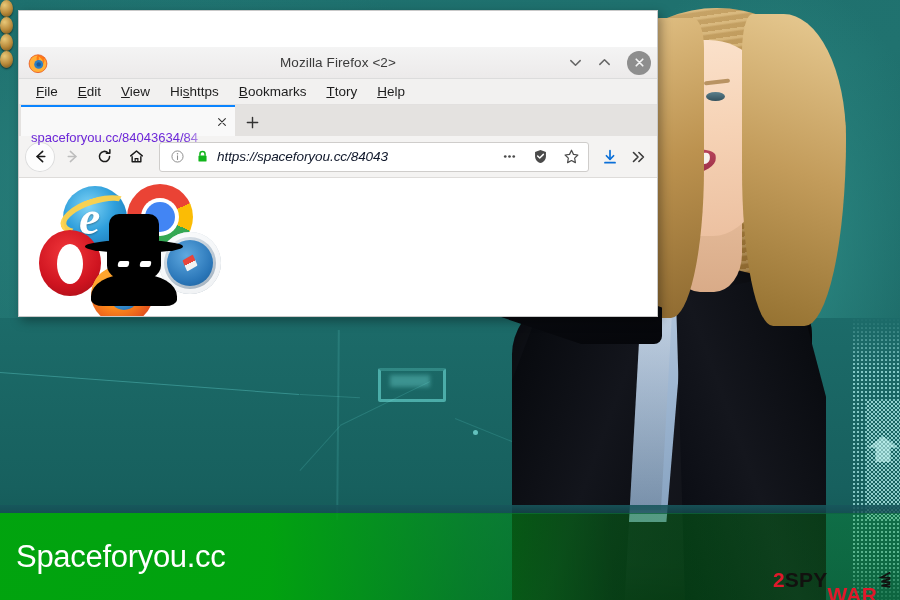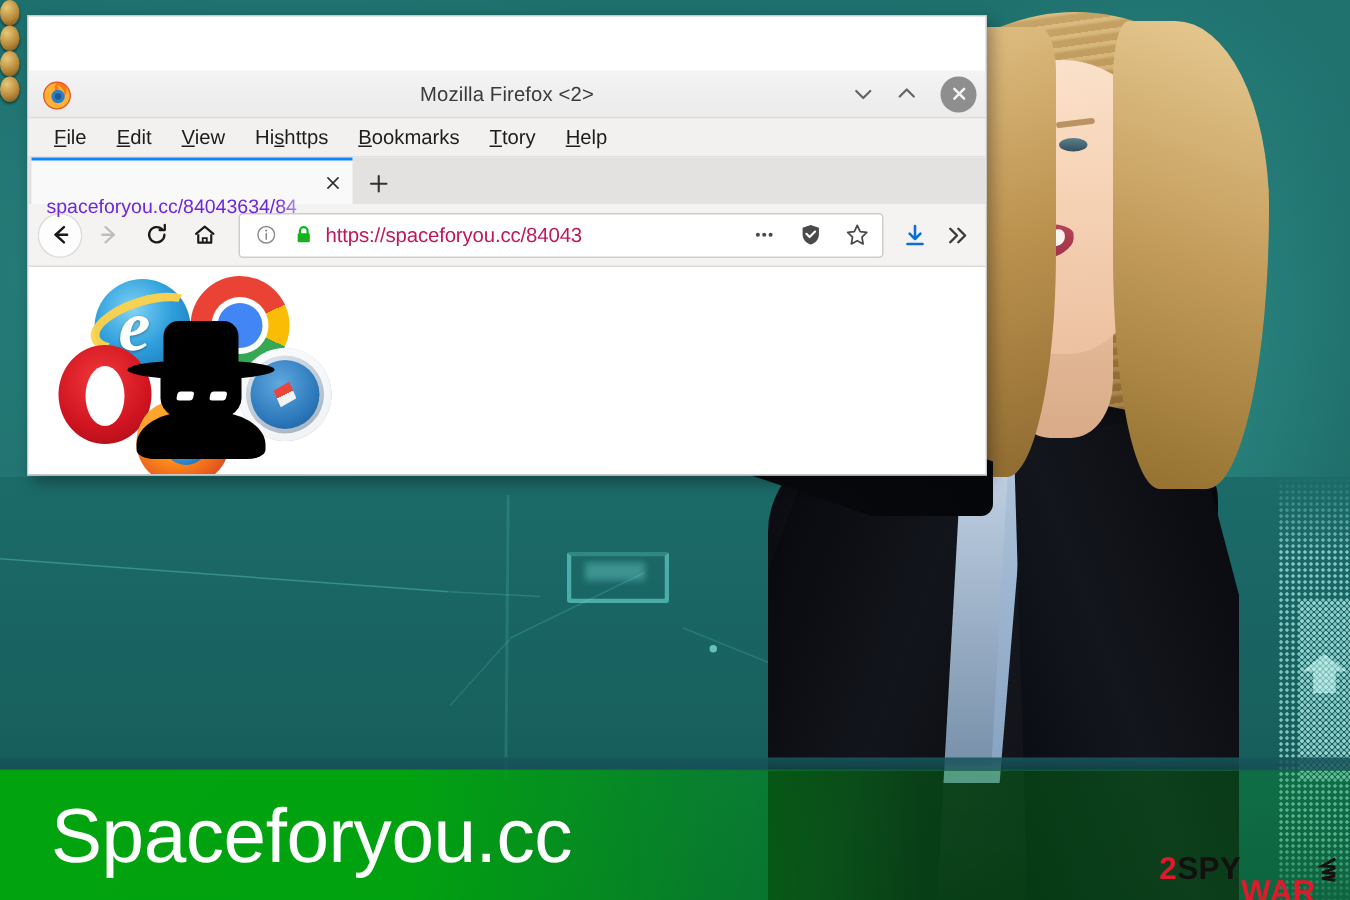--- a/index.html
+++ b/index.html
@@ -254,24 +254,25 @@
   }
   .navbtn { width: 30px; height: 30px; display:flex; align-items:center; justify-content:center;
             border-radius: 50%; flex: 0 0 30px; }
   .navbtn.active-ring { background: #fdfdfd; box-shadow: 0 0 0 1px #dcdcdc inset; }
   .urlbar {
     flex: 1; height: 30px; background: #fff; border: 1px solid #cfcdcb; border-radius: 3px;
     display: flex; align-items: center; padding: 0 4px 0 7px; margin: 0 6px; gap: 5px;
     min-width: 0;
   }
   .url-text {
-    flex: 1; font-size: 13.6px; color: #be185d; white-space: nowrap; overflow: hidden;
+    flex: 1; font-size: 13.6px; color: #0f172a; white-space: nowrap; overflow: hidden;
     -webkit-mask-image: linear-gradient(90deg, #000 80%, rgba(0,0,0,.15) 100%);
             mask-image: linear-gradient(90deg, #000 80%, rgba(0,0,0,.15) 100%);
     letter-spacing: -.1px;
+    font-style: italic;
   }
   .url-ico { width: 20px; height: 20px; display:flex; align-items:center; justify-content:center; flex:0 0 20px; }
   .toolico { width: 26px; height: 26px; display:flex; align-items:center; justify-content:center; flex:0 0 26px; }
 
   .content { flex: 1; background: #ffffff; position: relative; overflow: hidden; }
 
   
   .cluster { position: absolute; left: 16px; top: 6px; width: 190px; height: 140px; }
   .cl-ico { position: absolute; border-radius: 50%; }
   .ie   { left: 28px;  top: 2px;  width: 64px; height: 64px;
@@ -322,22 +323,22 @@
   .spy-eye-r { left:55px; top:49px; }
 
   
   #banner {
     position: absolute; left: 0; top: 513px; width: 900px; height: 87px;
     background: linear-gradient(90deg,
        rgba(0,166,12,.97) 0%, rgba(0,166,12,.95) 30%,
        rgba(0,150,20,.62) 52%, rgba(0,140,25,.38) 68%, rgba(0,150,30,.30) 100%);
   }
   #banner .btitle {
-    position: absolute; left: 34px; top: 50%; transform: translateY(-50%);
-    font-size: 51px; color: #ffffff; letter-spacing: -.3px; white-space: nowrap;
+    position: absolute; left: 16px; top: 50%; transform: translateY(-50%);
+    font-size: 31px; color: #ffffff; letter-spacing: -.3px; white-space: nowrap;
   }
 
   
   #logo {
     position: absolute; right: 8px; bottom: 8px; height: 26px;
     display: flex; align-items: center; font-size: 21px; font-weight: 700;
     letter-spacing: .2px; line-height: 1;
   }
   .lg-2   { color: #e0192b; }
   .lg-spy { color: #12110f; }

